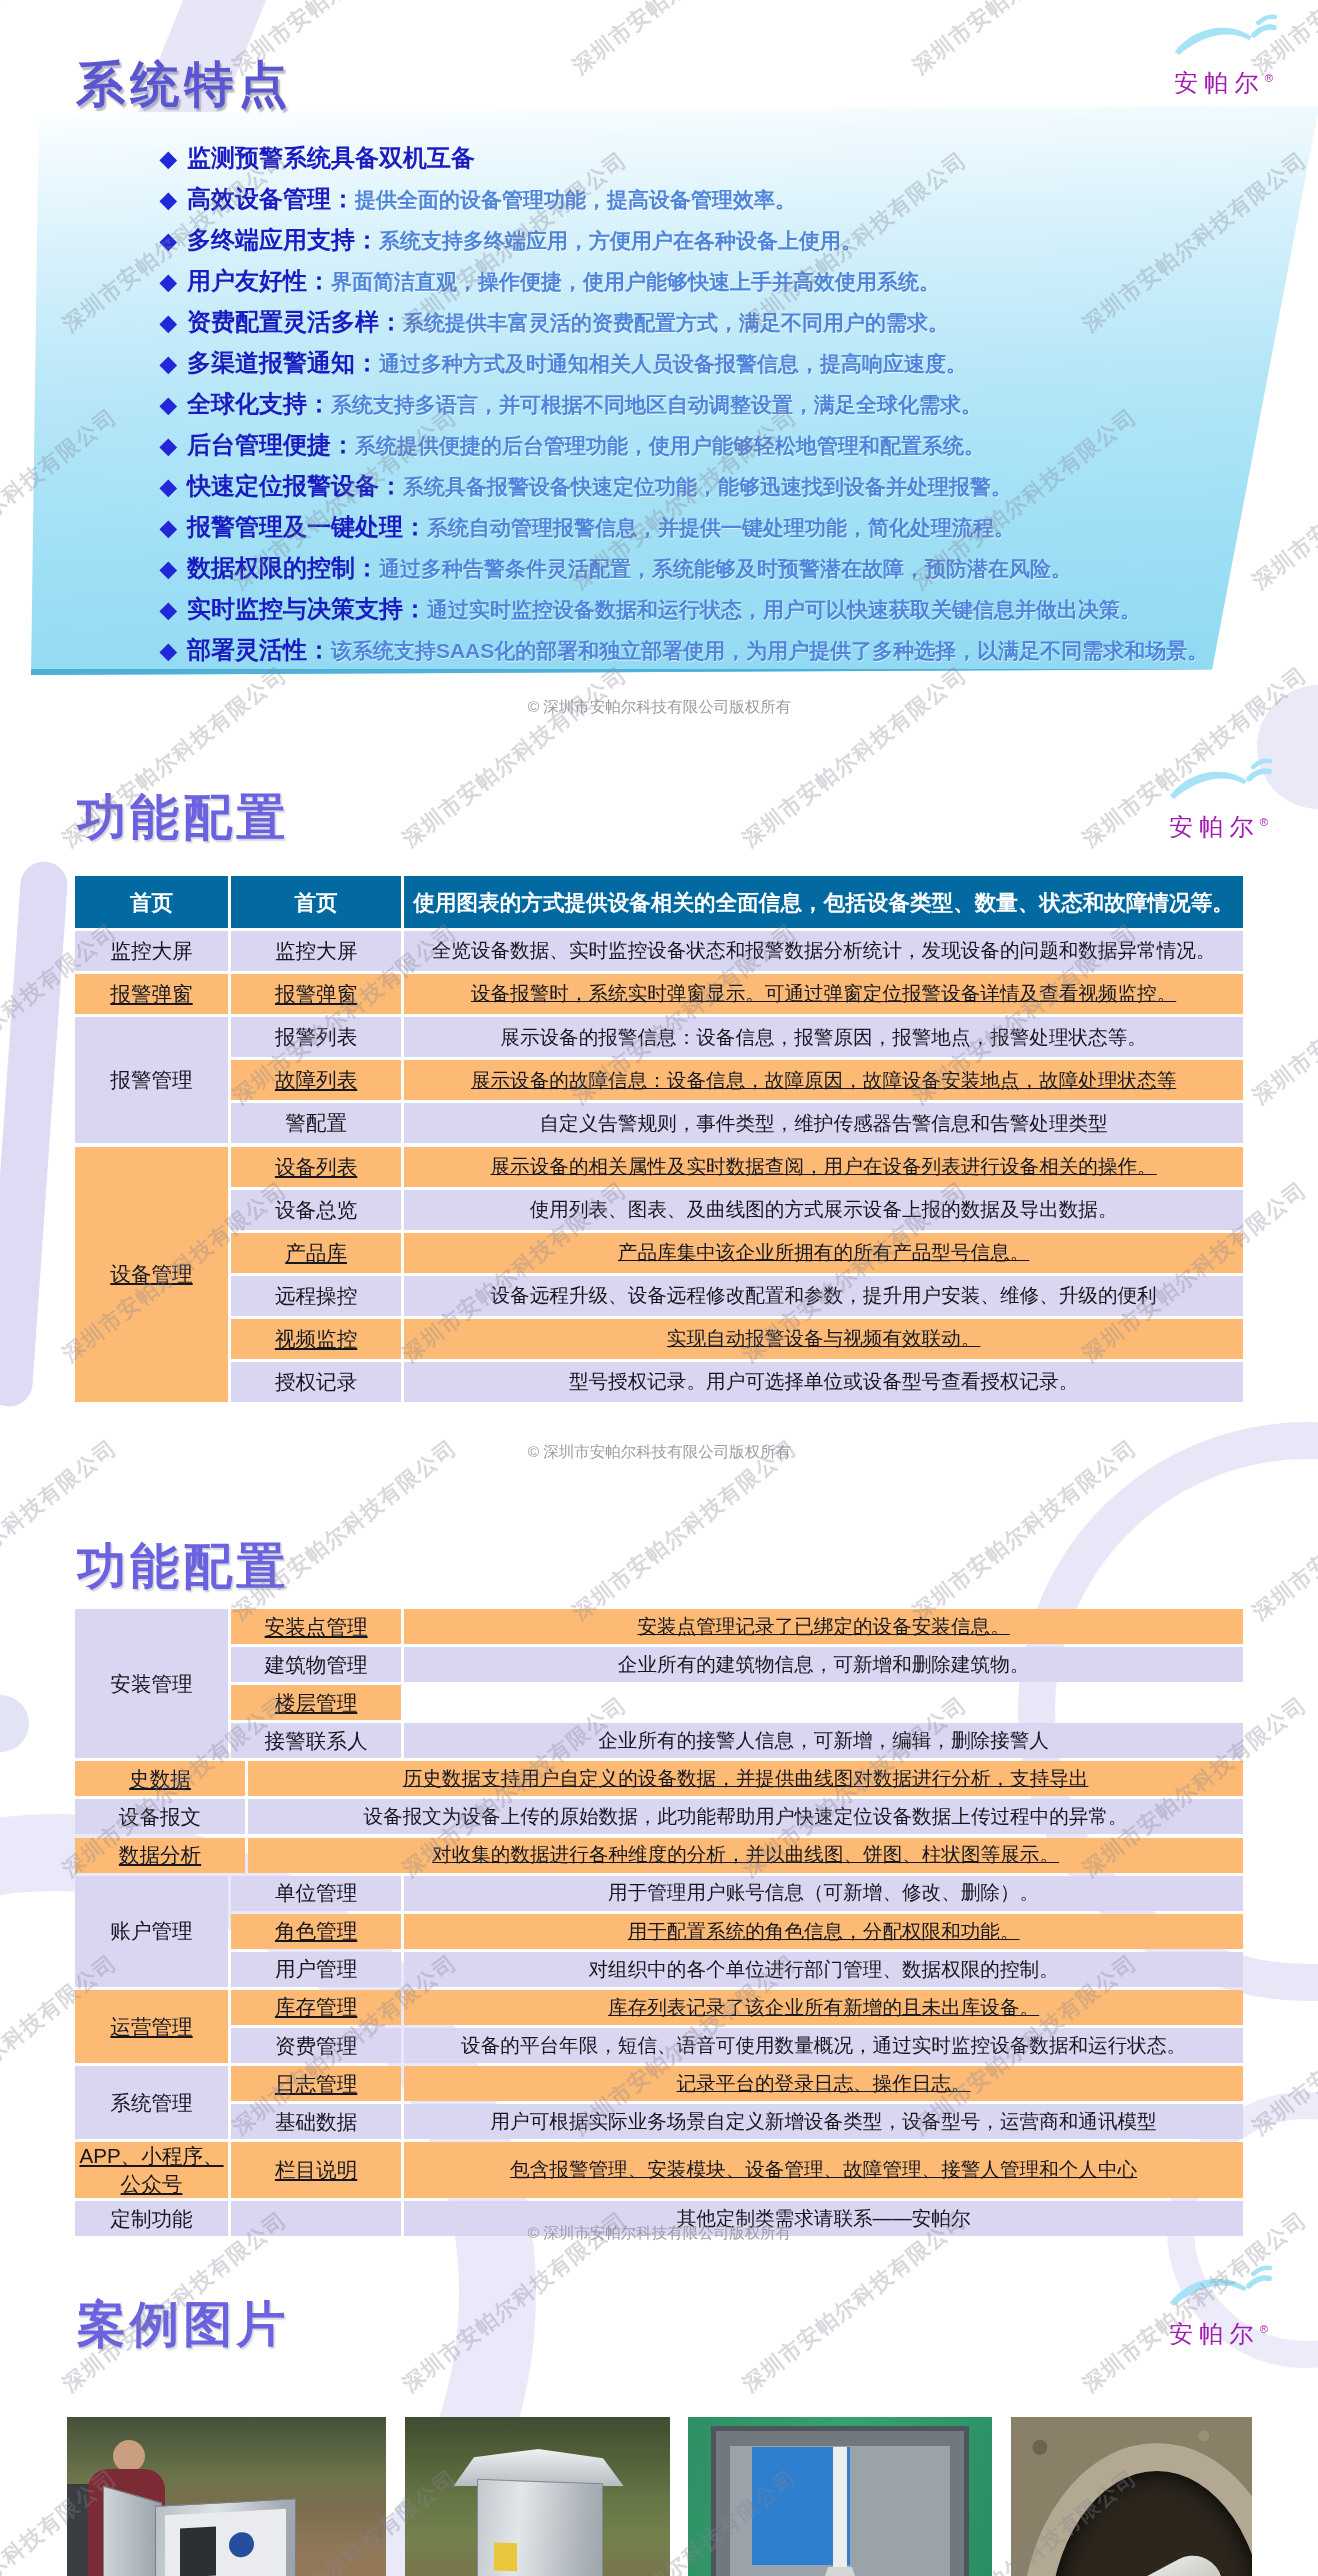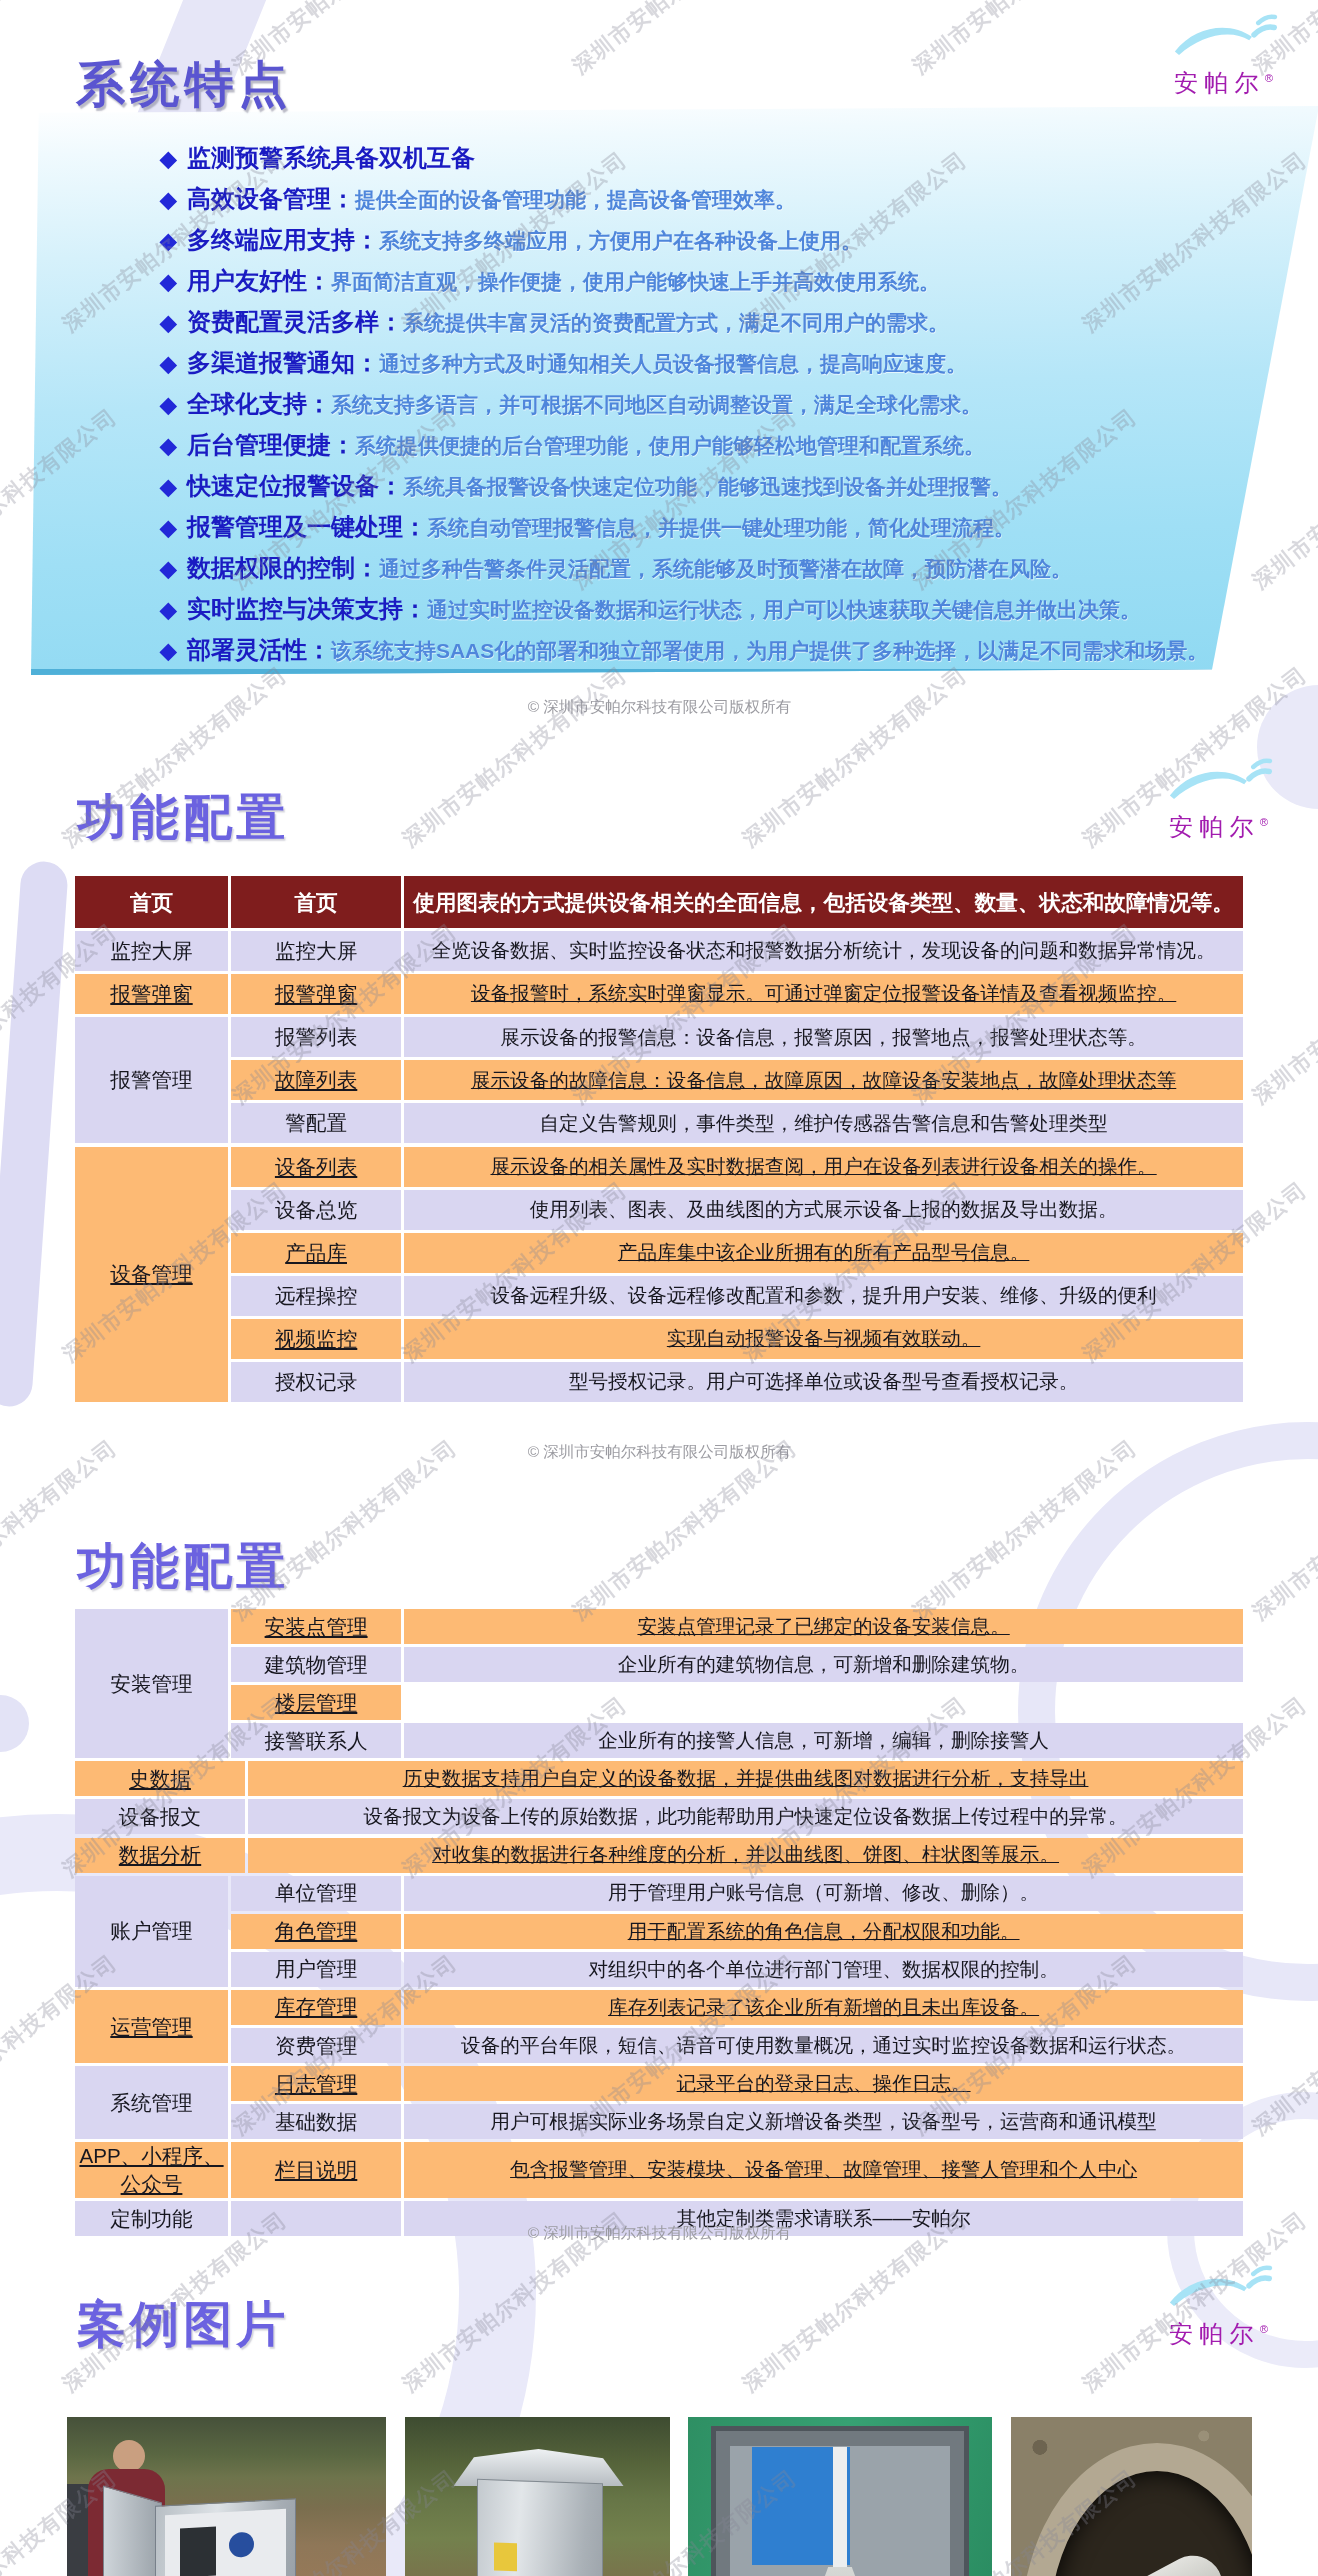--- a/index.html
+++ b/index.html
@@ -49,21 +49,21 @@
   .f-desc{color:#4f86db;font-size:21px;text-shadow:0.5px 0.5px 0 rgba(255,255,255,.65);}
 
   
   .copyright{position:absolute;left:0;width:100%;text-align:center;font-size:15.5px;color:#9b9ba1;z-index:4;}
   #cr1{top:697px;} #cr2{top:1442px;} #cr3{top:2223px;}
 
   
   .ftable{position:absolute;left:75px;width:1168px;z-index:2;}
   #table1{top:876px;} #table2{top:1609px;}
   .t-header{display:flex;height:52px;gap:3.1px;margin-bottom:3.1px;}
-  .t-header .hc{background:#7f1d1d;color:#ffffff;font-weight:bold;font-size:21.6px;display:flex;align-items:center;justify-content:center;text-align:center;}
+  .t-header .hc{background:#0369a1;color:#ffffff;font-weight:bold;font-size:21.6px;display:flex;align-items:center;justify-content:center;text-align:center;}
   .hc1{width:153px;} .hc2{width:170px;} .hc3{flex:1;padding:0 7.2px;font-size:20.6px;}
   .t-group{display:flex;gap:3.1px;margin-bottom:3.1px;}
   .g-cell{width:153px;display:flex;align-items:center;justify-content:center;font-size:20.6px;color:#17171f;text-align:center;padding:0 4.1px;box-sizing:border-box;line-height:1.35;}
   .g-rows{flex:1;display:flex;flex-direction:column;gap:3.1px;}
   .t-row{display:flex;gap:3.1px;flex:1;}
   .i-cell{width:170px;display:flex;align-items:center;justify-content:center;font-size:20.6px;color:#17171f;}
   .d-cell{flex:1;display:flex;align-items:center;justify-content:center;font-size:19.6px;color:#17171f;text-align:center;padding:0 10.3px;line-height:1.3;}
   #table1 .t-row{min-height:40px;} #table2 .t-row{min-height:35px;}
   .shade-dark{background:#d9d6f1;} .shade-light{background:#fdba74;text-decoration:underline;}
 

